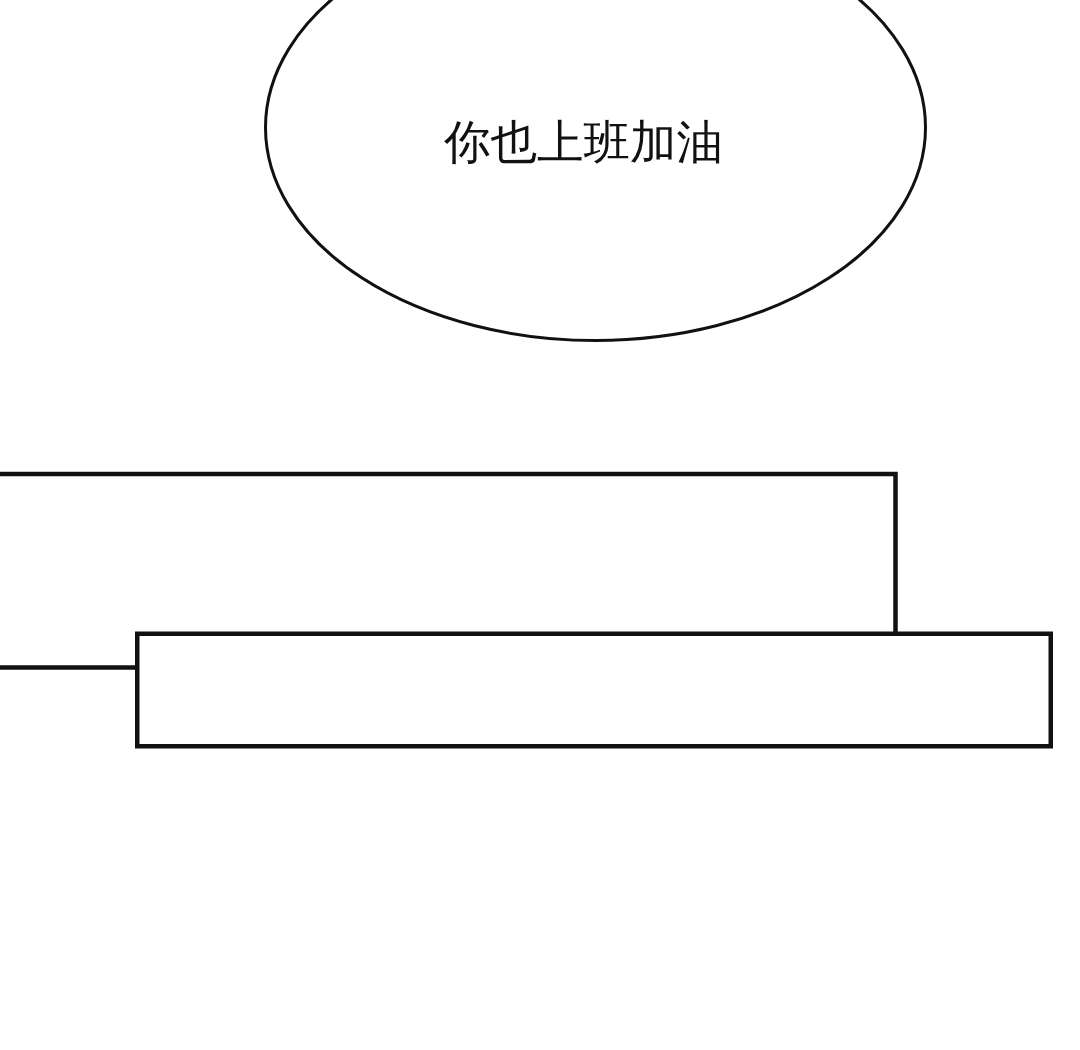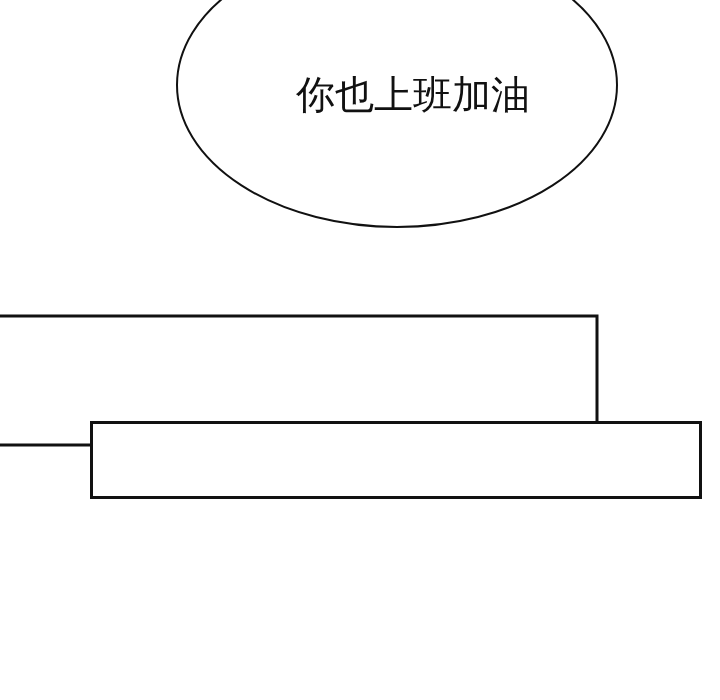--- a/index.html
+++ b/index.html
@@ -20,21 +20,21 @@
       top: 0;
       width: 720px;
       height: 700px;
     }
     .bubble-text {
       position: absolute;
       left: 296px;
       top: 76px;
       width: 202px;
       height: 38px;
-      font-size: 39px;
+      font-size: 31px;
       line-height: 38px;
       color: #111111;
       letter-spacing: 0px;
       white-space: nowrap;
     }
   </style>
 </head>
 <body>
 
 <svg class="canvas" width="720" height="700" viewBox="0 0 720 700" xmlns="http://www.w3.org/2000/svg">

